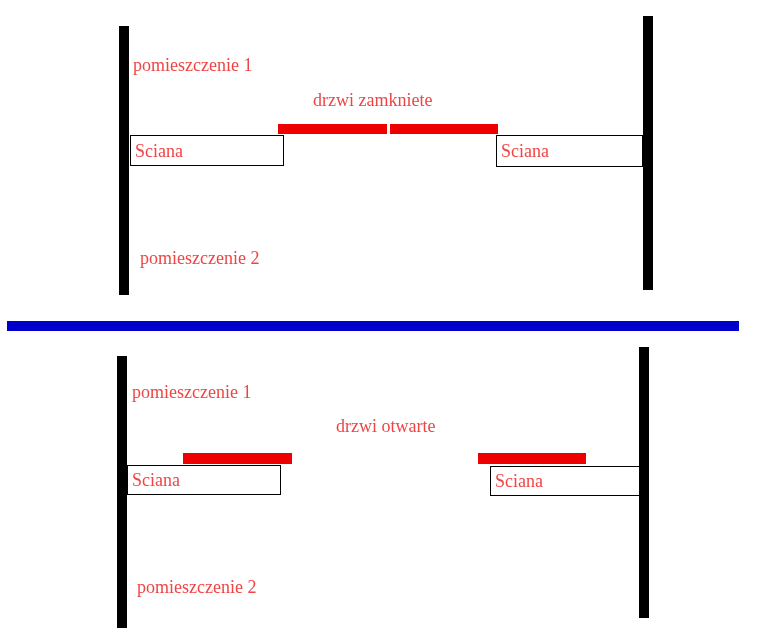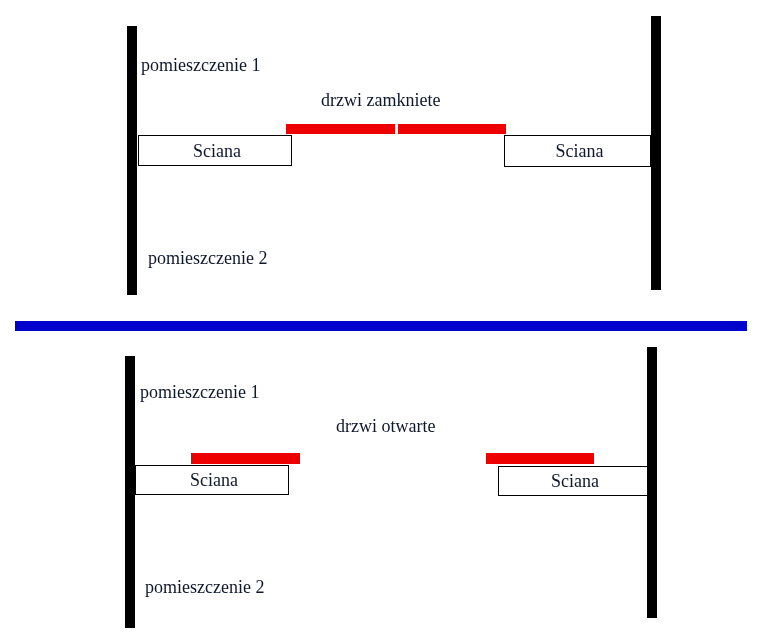--- a/index.html
+++ b/index.html
@@ -6,42 +6,40 @@
     margin: 0;
     padding: 0;
     background: #ffffff;
   }
   #canvas {
     position: relative;
     width: 739px;
     height: 640px;
     background: #ffffff;
     font-family: "Liberation Serif", "DejaVu Serif", serif;
-    color: #0f172a;
+    color: #ef4444;
     overflow: hidden;
-    margin-left: 8px;
   }
   .wall {
     position: absolute;
     width: 10px;
     background: #000000;
   }
   .door-bar {
     position: absolute;
     height: 10px;
     background: #ee0000;
   }
   .wall-box {
     position: absolute;
     background: #ffffff;
     border: 1px solid #000000;
     box-sizing: border-box;
     display: flex;
     align-items: center;
-    justify-content: center;
   }
   .wall-box span {
     font-size: 18px;
     line-height: 1;
     padding-left: 4px;
     white-space: nowrap;
   }
   .room-label, .door-label {
     position: absolute;
     font-size: 18px;
@@ -84,21 +82,21 @@
   </div>
 
   <div class="divider"></div>
 
   <div>
     <div class="wall" style="left:117px; top:356px; height:272px;"></div>
     <div class="wall" style="left:639px; top:347px; height:271px;"></div>
 
     <div class="room-label" style="left:132px; top:383px;">pomieszczenie 1</div>
 
-    <div class="door-label" style="left:328px; top:417px;">drzwi otwarte</div>
+    <div class="door-label" style="left:336px; top:417px;">drzwi otwarte</div>
 
     <div class="door-bar" style="left:183px; top:453px; width:109px; height:11px;"></div>
     <div class="door-bar" style="left:478px; top:453px; width:108px; height:11px;"></div>
 
     <div class="wall-box" style="left:127px; top:465px; width:154px; height:30px;">
       <span>Sciana</span>
     </div>
     <div class="wall-box" style="left:490px; top:466px; width:150px; height:30px;">
       <span>Sciana</span>
     </div>

